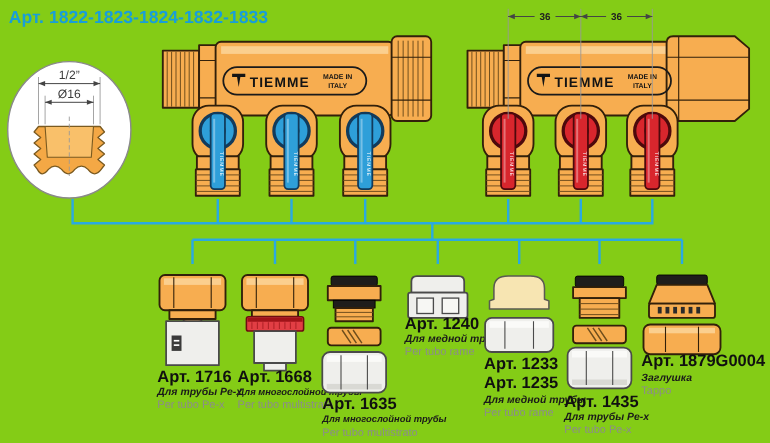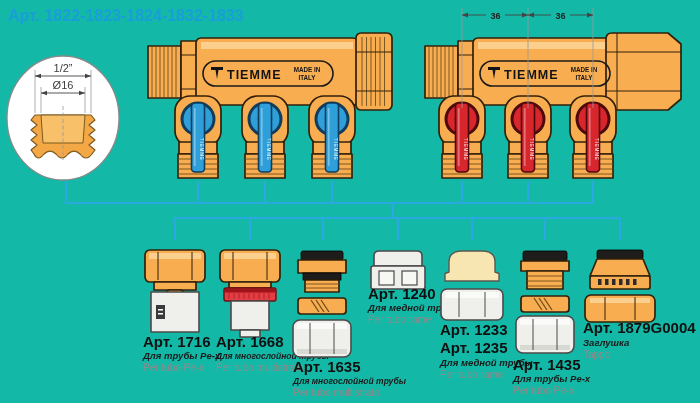--- a/index.html
+++ b/index.html
@@ -1,16 +1,16 @@
 <!DOCTYPE html>
 <html><head>
 <meta charset="utf-8">
 <style>
   html,body{margin:0;padding:0;background:#ffffff;}
-  .stage{position:relative;width:700px;height:403px;background:#14b8a6;overflow:hidden;}
+  .stage{position:relative;width:700px;height:403px;background:#84cc16;overflow:hidden;}
   svg{display:block;}
   text{font-family:"Liberation Sans",sans-serif;}
   .title{font-size:16px;font-weight:bold;fill:#189ED9;}
   .brass{fill:#F7AD50;stroke:#32200A;stroke-width:1.7;stroke-linejoin:round;}
   .brass-hi{fill:#FBCF8E;stroke:none;}
   .thread{stroke:#6F4E1C;stroke-width:0.9;fill:none;}
   .facet{stroke:#32200A;stroke-width:1;fill:none;}
   .plate{fill:none;stroke:#1A1A1A;stroke-width:1.6;}
   .brand{font-size:12.5px;font-weight:bold;letter-spacing:1px;fill:#141414;}
   .madein{font-size:6.3px;font-weight:bold;fill:#141414;text-anchor:middle;}

